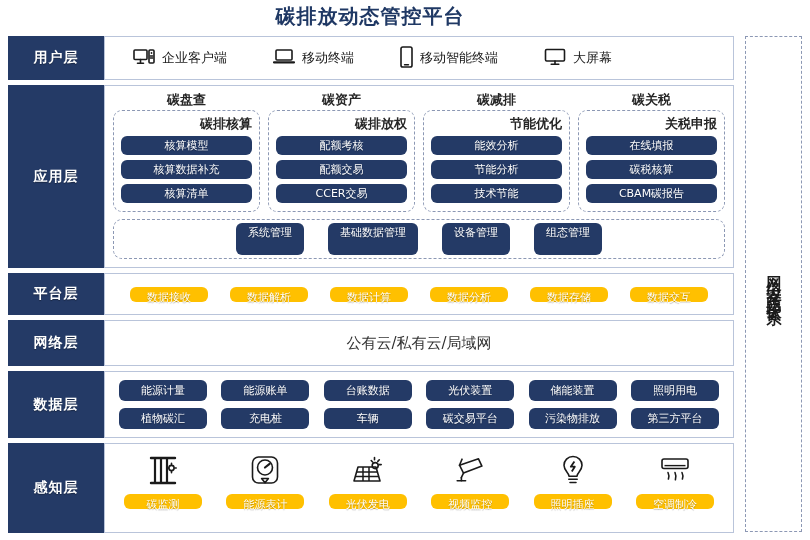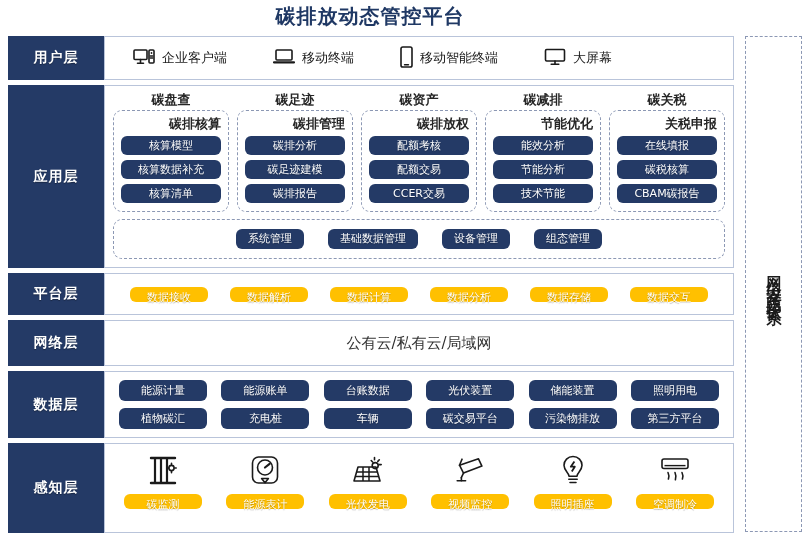--- a/index.html
+++ b/index.html
@@ -131,21 +131,21 @@
     justify-content: center;
     gap: 24px;
   }
   .mgmt-pill {
     background: #243a66;
     color: #fff;
     border-radius: 6px;
     font-size: 11px;
     padding: 0 12px;
     line-height: 20px;
-    height: 20px;
+    height: 32px;
     text-shadow: 0 1px 1px rgba(0,0,0,.3);
   }
 
   
   .platform-row {
     height: 40px;
     display: flex;
     align-items: center;
     justify-content: space-around;
     padding: 0 14px;
@@ -287,29 +287,20 @@
             <div class="app-group">
               <div class="group-title">碳盘查</div>
               <div class="dash-box">
                 <div class="sub-title">碳排核算</div>
                 <div class="pill">核算模型</div>
                 <div class="pill">核算数据补充</div>
                 <div class="pill">核算清单</div>
               </div>
             </div>
             <div class="app-group">
-              <div class="group-title">碳足迹</div>
-              <div class="dash-box">
-                <div class="sub-title">碳排管理</div>
-                <div class="pill">碳排分析</div>
-                <div class="pill">碳足迹建模</div>
-                <div class="pill">碳排报告</div>
-              </div>
-            </div>
-            <div class="app-group">
               <div class="group-title">碳资产</div>
               <div class="dash-box">
                 <div class="sub-title">碳排放权</div>
                 <div class="pill">配额考核</div>
                 <div class="pill">配额交易</div>
                 <div class="pill">CCER交易</div>
               </div>
             </div>
             <div class="app-group">
               <div class="group-title">碳减排</div>

